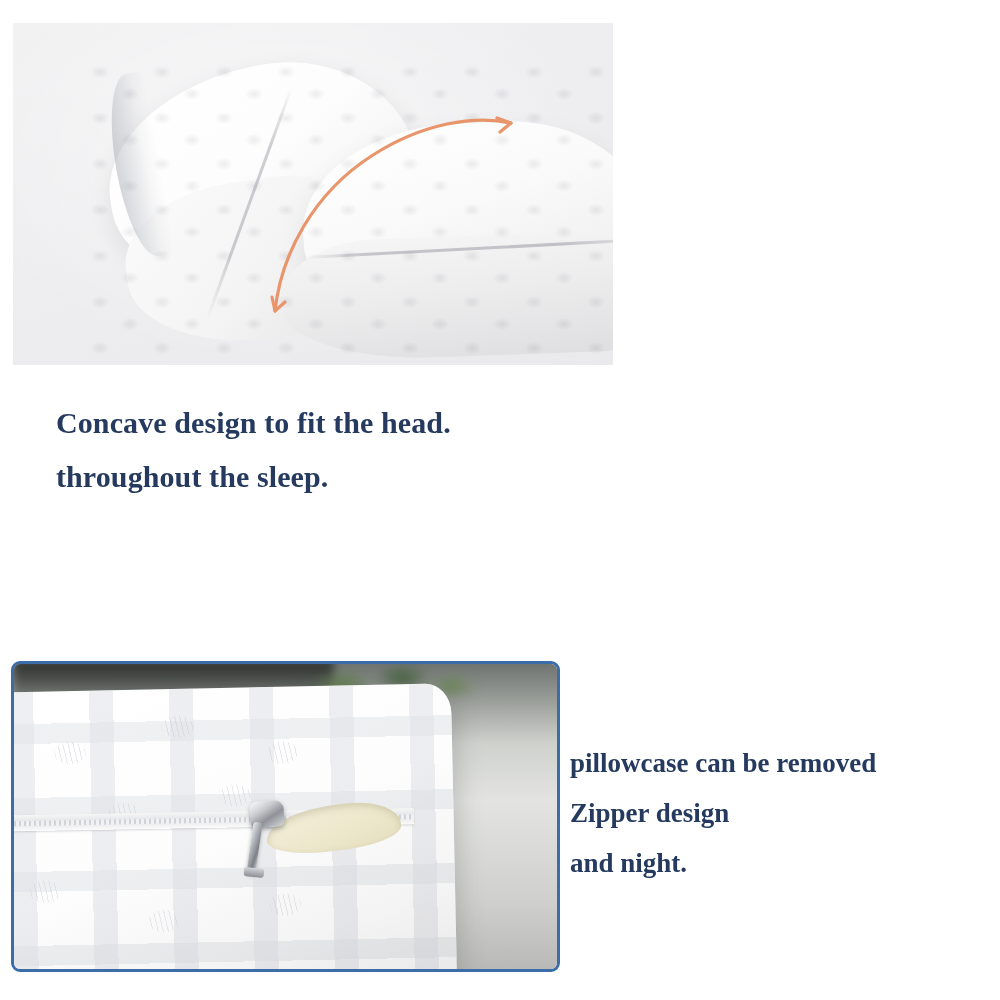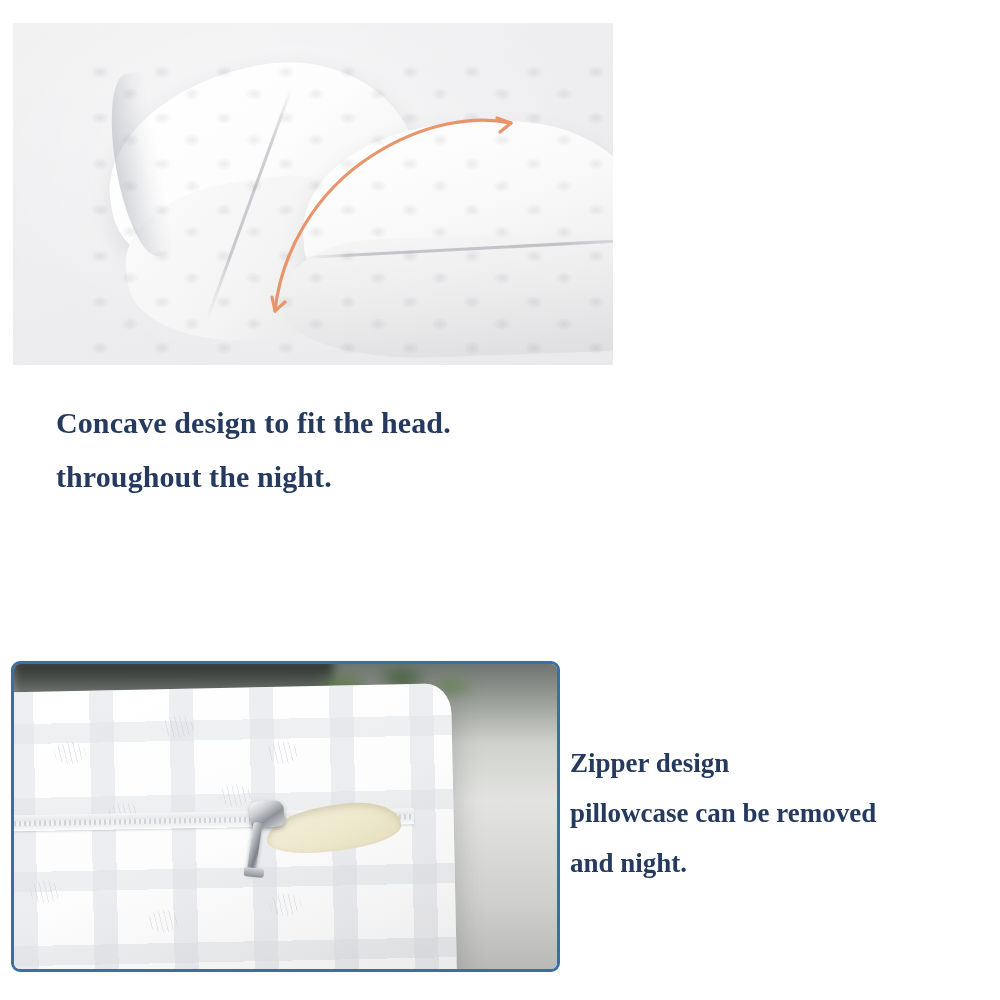--- a/index.html
+++ b/index.html
@@ -232,21 +232,21 @@
 
     <svg class="arrow-svg" viewBox="0 0 600 342">
       <path d="M 262,288 C 268,232 300,170 360,132 C 410,100 462,92 498,100" fill="none" stroke="#e8956b" stroke-width="3.2" stroke-linecap="round"></path>
       <path d="M 498,100 L 484,95 M 498,100 L 487,109" fill="none" stroke="#e8956b" stroke-width="3.2" stroke-linecap="round"></path>
       <path d="M 262,288 L 259,274 M 262,288 L 272,279" fill="none" stroke="#e8956b" stroke-width="3.2" stroke-linecap="round"></path>
     </svg>
   </div>
 
   <div class="text-block" id="caption-1">
     <span class="line">Concave design to fit the head.</span>
-    <span class="line">throughout the night.</span>
+    <span class="line">throughout the sleep.</span>
   </div>
 
   <div class="photo-bottom">
     <div class="bg-scene"></div>
     <div class="bg-dark"></div>
     <div class="bg-plant"></div>
 
     <div class="pillow2">
       <div class="quilt2"></div>
       <div class="quilt-dots"></div>
@@ -255,18 +255,18 @@
     <div class="zip-track">
       <div class="zip-teeth"></div>
     </div>
     <div class="zip-open"></div>
     <div class="zip-slider"></div>
     <div class="zip-pull"></div>
     <div class="zip-pull-foot"></div>
   </div>
 
   <div class="text-block" id="caption-2">
+    <span class="line">pillowcase can be removed</span>
     <span class="line">Zipper design</span>
-    <span class="line">pillowcase can be removed</span>
     <span class="line">and night.</span>
   </div>
 
 </div>
 
 </body></html>

